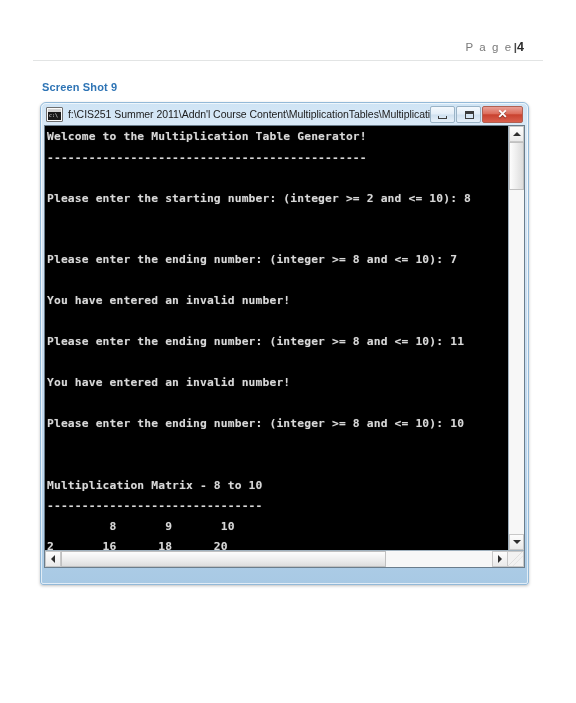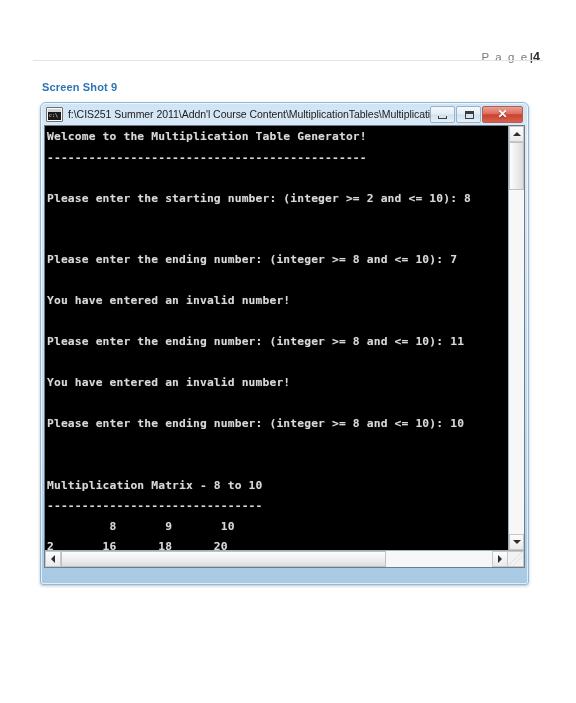--- a/index.html
+++ b/index.html
@@ -18,27 +18,26 @@
   
   .page-header {
     position: absolute;
     left: 0;
     top: 0;
     width: 576px;
     height: 62px;
   }
   .page-number-line {
     position: absolute;
-    right: 36px;
+    right: 52px;
     top: 40px;
     font-size: 11.5px;
     color: #6f6f6f;
     letter-spacing: 1.6px;
     white-space: nowrap;
-    margin-top: 10px;
   }
   .page-number-line .pg-word {
     color: #7a7a7a;
   }
   .page-number-line .pg-sep {
     color: #4a4a4a;
     font-weight: bold;
     letter-spacing: 0;
     padding-left: 1px;
   }

